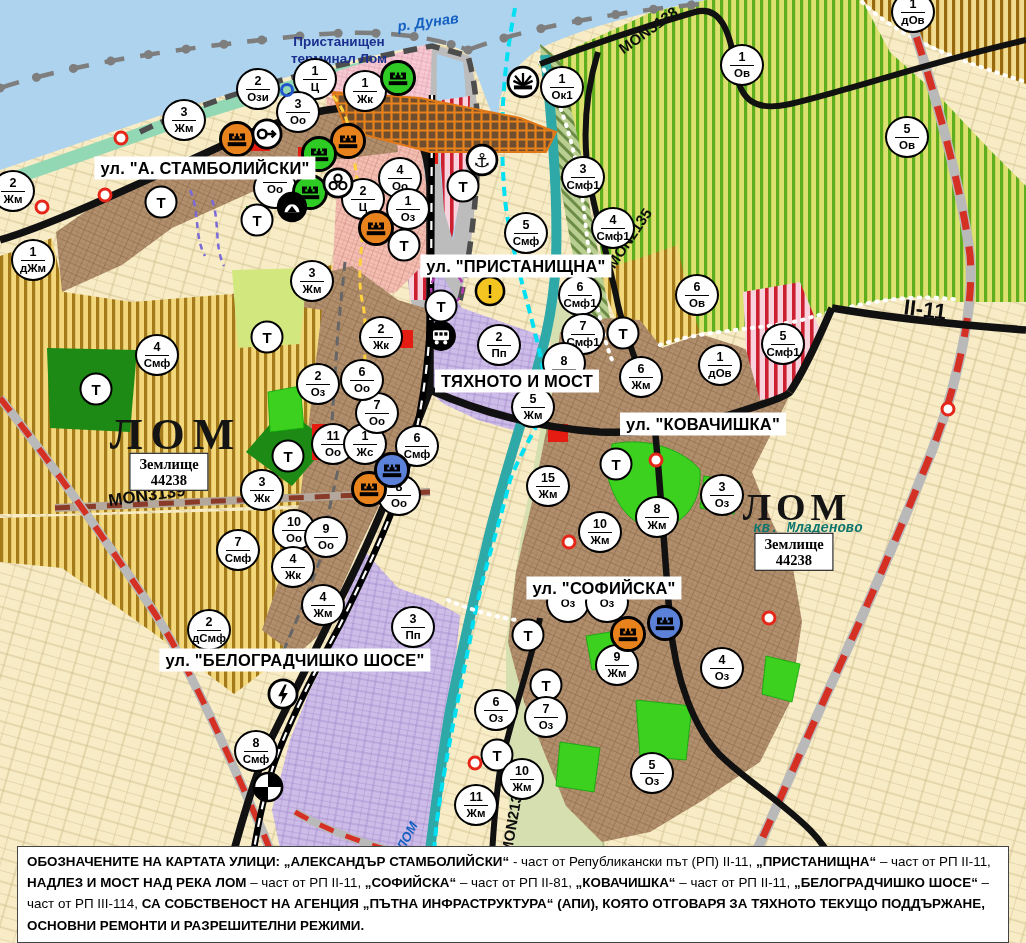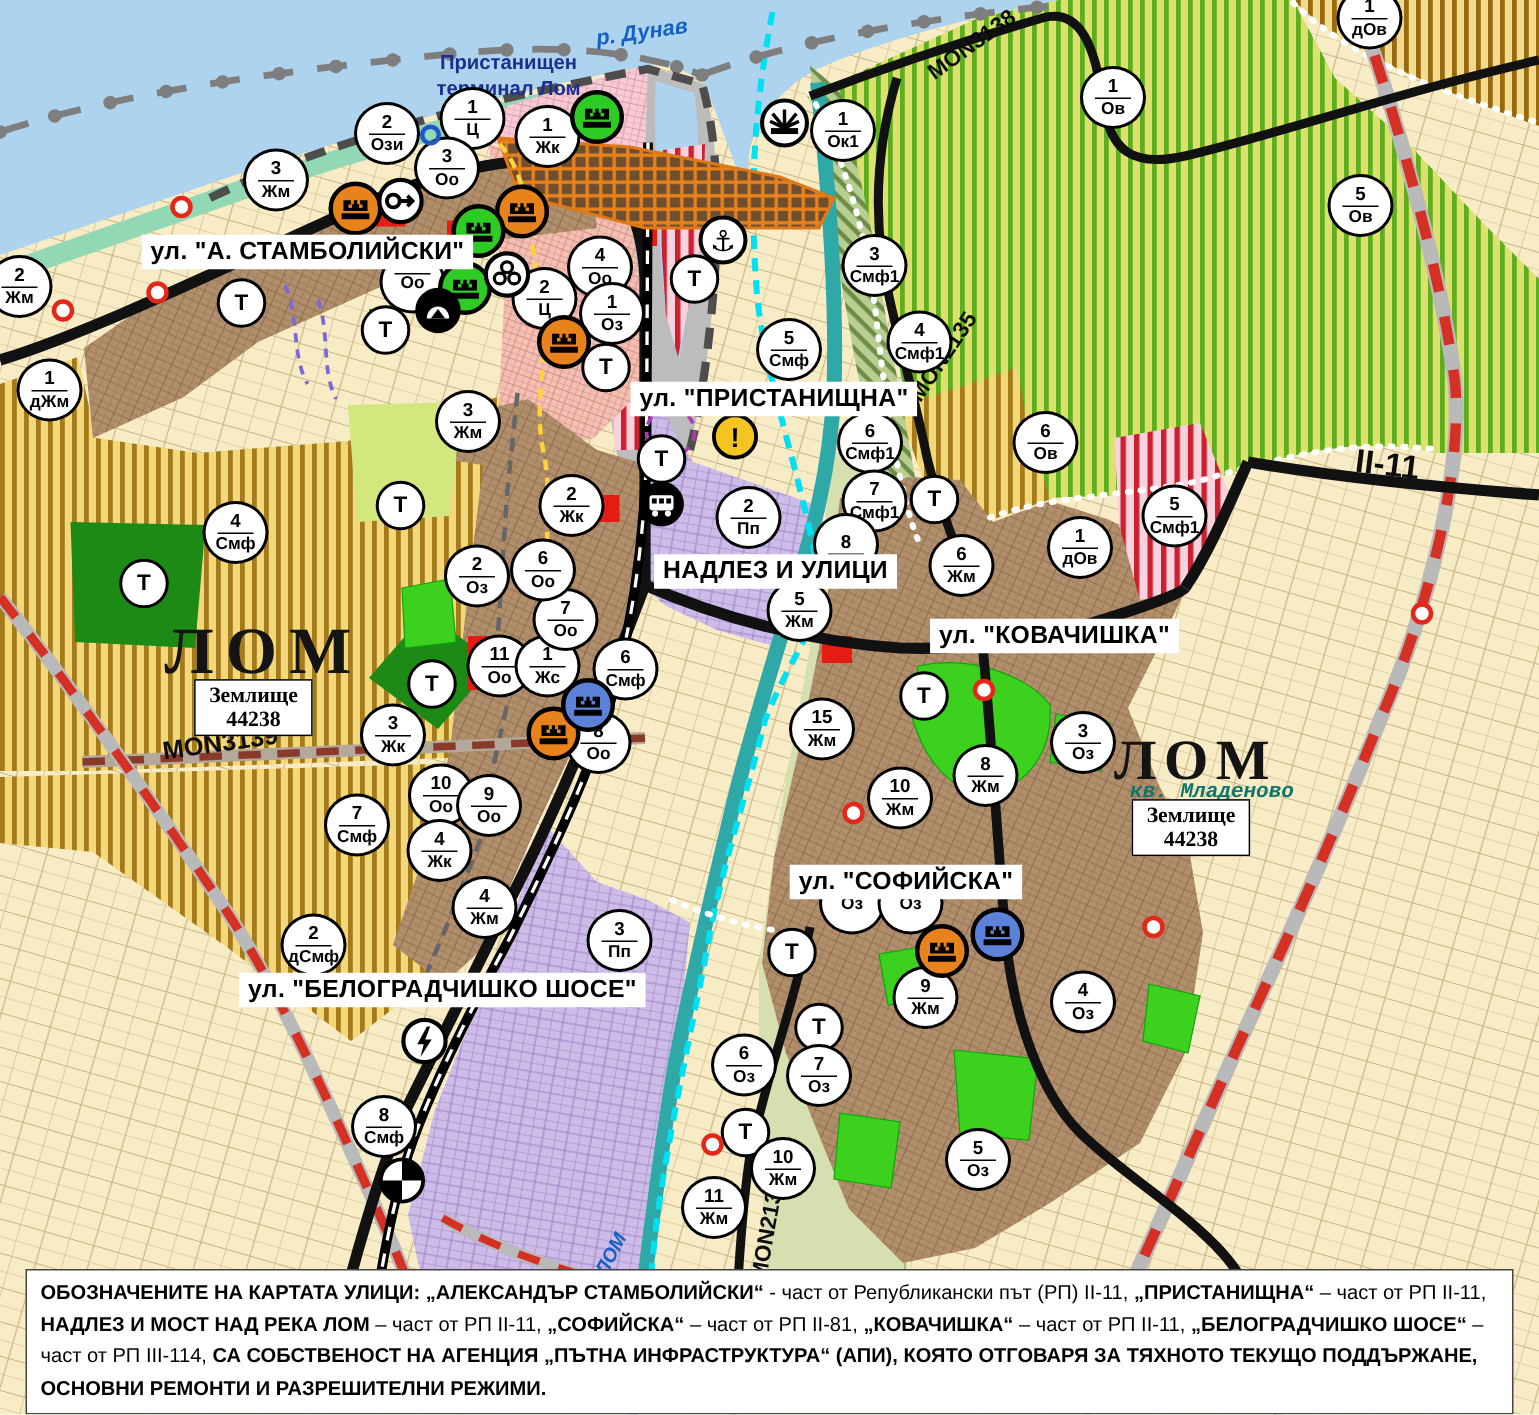--- a/index.html
+++ b/index.html
@@ -217,21 +217,21 @@
   <div class="zem" style="left:794px;top:552px;">
     <span>Землище</span><br>
     <span>44238</span>
   </div>
 
   <div class="blue-label" style="left:407px;top:836px;font-size:13px;transform:translate(-50%,-50%) rotate(-62deg);">ЛОМ</div>
 
   <div id="dynLayer">
       <div class="street-label" style="left: 205px; top: 168px;">ул. "А. СТАМБОЛИЙСКИ"</div>
       <div class="street-label" style="left: 516px; top: 266px;">ул. "ПРИСТАНИЩНА"</div>
-      <div class="street-label" style="left: 517px; top: 381px;">НАДЛЕЗ И УЛИЦИ</div>
+      <div class="street-label" style="left: 517px; top: 381px;">ТЯХНОТО И МОСТ</div>
       <div class="street-label" style="left: 703px; top: 424px;">ул. "КОВАЧИШКА"</div>
       <div class="street-label" style="left: 604px; top: 588px;">ул. "СОФИЙСКА"</div>
       <div class="street-label" style="left: 295px; top: 660px;">ул. "БЕЛОГРАДЧИШКО ШОСЕ"</div>
       <div class="road-label" style="left: 147px; top: 496px; font-size: 17px; transform: translate(-50%, -50%) rotate(-8deg);">MON3139</div>
       <div class="road-label" style="left: 648px; top: 30px; font-size: 15px; transform: translate(-50%, -50%) rotate(-36deg);">MON3138</div>
       <div class="road-label" style="left: 629px; top: 238px; font-size: 15px; transform: translate(-50%, -50%) rotate(-56deg);">MON2135</div>
       <div class="road-label" style="left: 512px; top: 820px; font-size: 15px; transform: translate(-50%, -50%) rotate(-80deg);">MON2136</div>
       <div class="road-label" style="left: 925px; top: 310px; font-size: 22px; transform: translate(-50%, -50%) rotate(7deg);">II-11</div>
       <div class="zmarker" style="left: 258px; top: 89px;">
         <span class="n">2</span>

